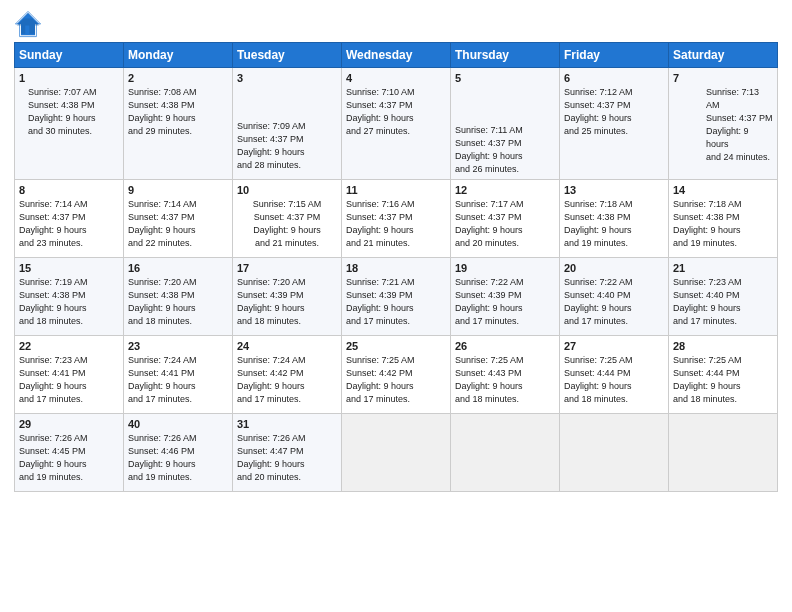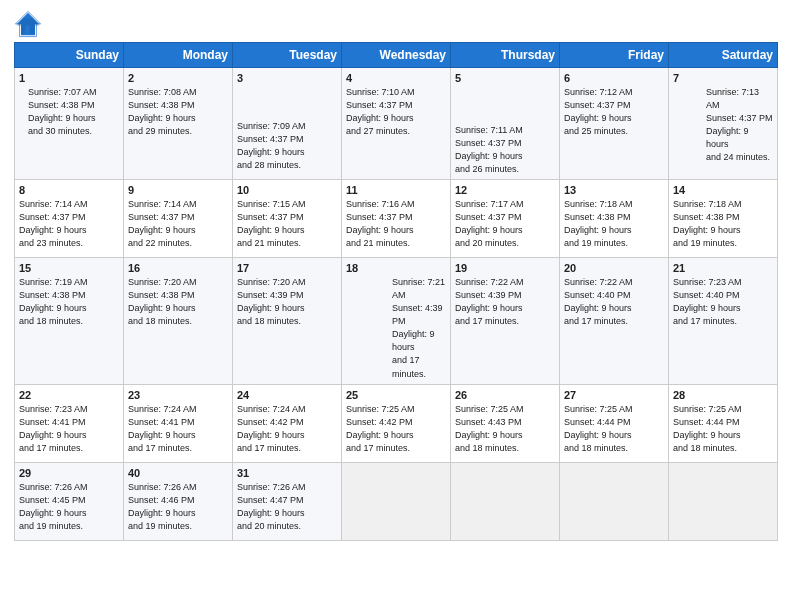--- a/index.html
+++ b/index.html
@@ -54,21 +54,21 @@
       width: 100%;
       border-collapse: collapse;
       table-layout: fixed;
     }
     thead tr th {
       background-color: #2176d2;
       color: #fff;
       font-size: 12px;
       font-weight: bold;
       padding: 5px 4px;
-      text-align: right;
+      text-align: left;
       border: 1px solid #1a5faa;
     }
     tbody tr td {
       border: 1px solid #ccc;
       vertical-align: top;
       padding: 4px 4px 3px 4px;
       font-size: 9.5px;
       color: #222;
       background: #fff;
       height: 78px;
@@ -192,21 +192,21 @@
           </td>
           <td>
             <span class="day-num">9</span>
             <div class="day-info" style="white-space: pre-line;">Sunrise: 7:14 AM
 Sunset: 4:37 PM
 Daylight: 9 hours
 and 22 minutes.</div>
           </td>
           <td>
             <span class="day-num">10</span>
-            <div class="day-info" style="white-space: pre-line;">Sunrise: 7:15 AM
+            <div class="day-info" style="white-space: pre-line; text-align: center;">Sunrise: 7:15 AM
 Sunset: 4:37 PM
 Daylight: 9 hours
 and 21 minutes.</div>
           </td>
           <td>
             <span class="day-num">11</span>
             <div class="day-info" style="white-space: pre-line;">Sunrise: 7:16 AM
 Sunset: 4:37 PM
 Daylight: 9 hours
 and 21 minutes.</div>
@@ -250,21 +250,21 @@
           </td>
           <td>
             <span class="day-num">17</span>
             <div class="day-info" style="white-space: pre-line;">Sunrise: 7:20 AM
 Sunset: 4:39 PM
 Daylight: 9 hours
 and 18 minutes.</div>
           </td>
           <td>
             <span class="day-num">18</span>
-            <div class="day-info" style="white-space: pre-line; margin-left: 46px;">Sunrise: 7:21 AM
+            <div class="day-info" style="white-space: pre-line;">Sunrise: 7:21 AM
 Sunset: 4:39 PM
 Daylight: 9 hours
 and 17 minutes.</div>
           </td>
           <td>
             <span class="day-num">19</span>
             <div class="day-info" style="white-space: pre-line;">Sunrise: 7:22 AM
 Sunset: 4:39 PM
 Daylight: 9 hours
 and 17 minutes.</div>

